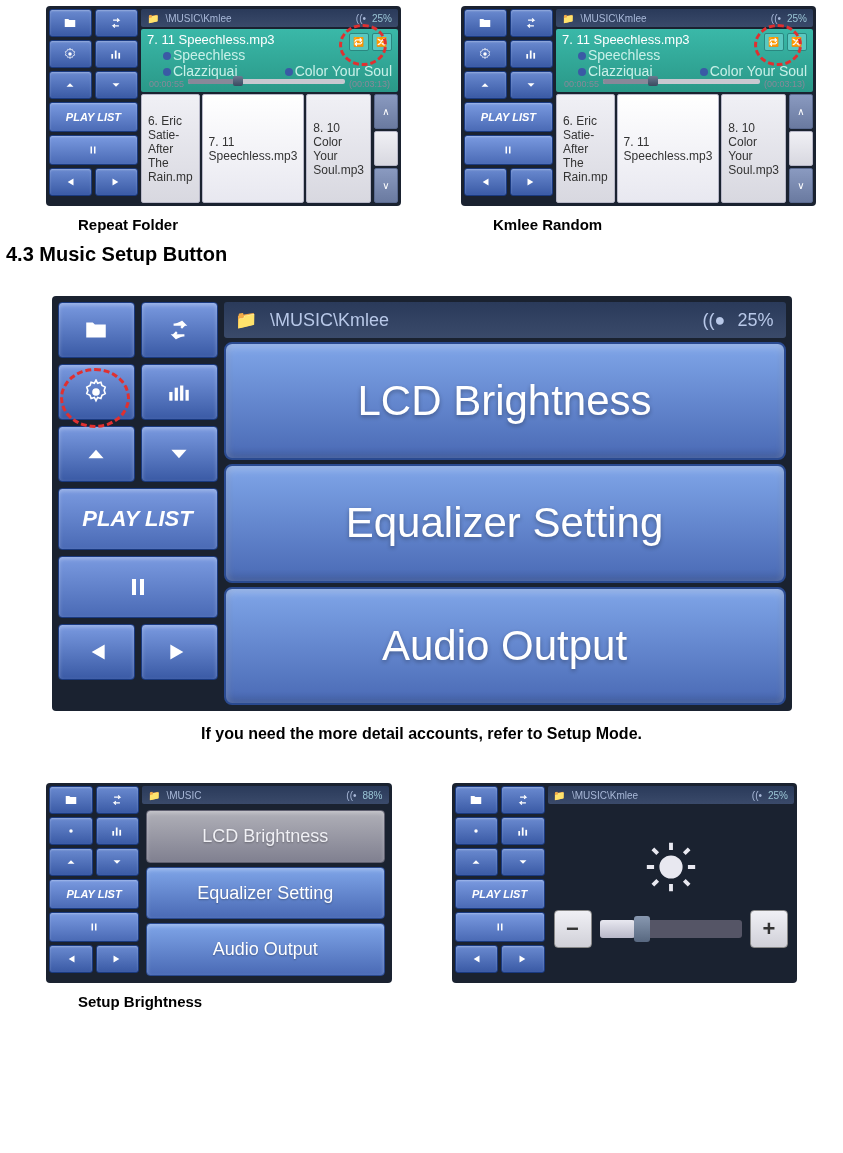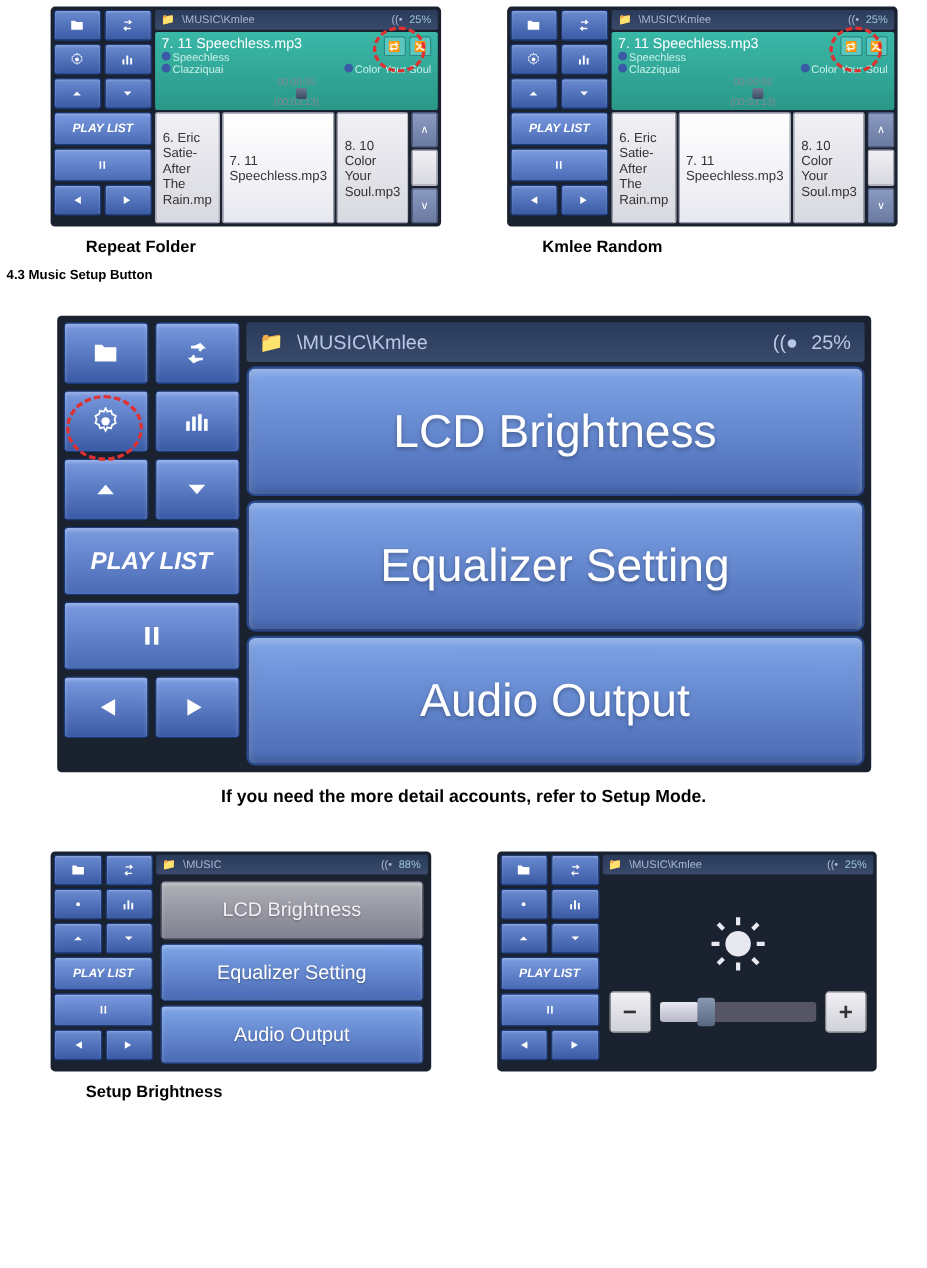--- a/index.html
+++ b/index.html
@@ -106,22 +106,23 @@
   }
   .np-title {
     color: #fff;
     font-size: 13px;
     font-weight: 500;
   }
   .np-row {
     display: flex;
     justify-content: space-between;
     color: #c8f0e8;
-    font-size: 10px;
+    font-size: 14px;
     align-items: flex-end;
+    margin-left: 16px;
   }
   .np-note {
     display: inline-block;
     width: 8px;
     height: 8px;
     border-radius: 50%;
     background: #3a5aa5;
     margin-right: 2px;
   }
   .np-icons {
@@ -138,24 +139,23 @@
     border: 1px solid #2a8880;
     border-radius: 2px;
     display: flex;
     align-items: center;
     justify-content: center;
     font-size: 9px;
     color: #1a5850;
   }
   .progress-row {
     display: flex;
-    align-items: center;
+    align-items: flex-start;
     gap: 4px;
     padding: 0 2px;
-    flex-direction: column;
   }
   .time {
     color: #889;
     font-size: 9px;
   }
   .progress {
     flex: 1;
     height: 5px;
     background: #c8c8d0;
     border-radius: 2px;
@@ -243,21 +243,21 @@
     margin-top: 4px;
   }
   .caption-row {
     display: flex;
     gap: 60px;
     padding-left: 40px;
   }
   .caption-row > div { width: 355px; }
   
   h2 {
-    font-size: 12px;
+    font-size: 20px;
     font-weight: bold;
     margin: 10px 0 30px 0;
   }
   
   
   .big-player {
     width: 740px;
     height: 415px;
     background: #1a2230;
     border-radius: 4px;

